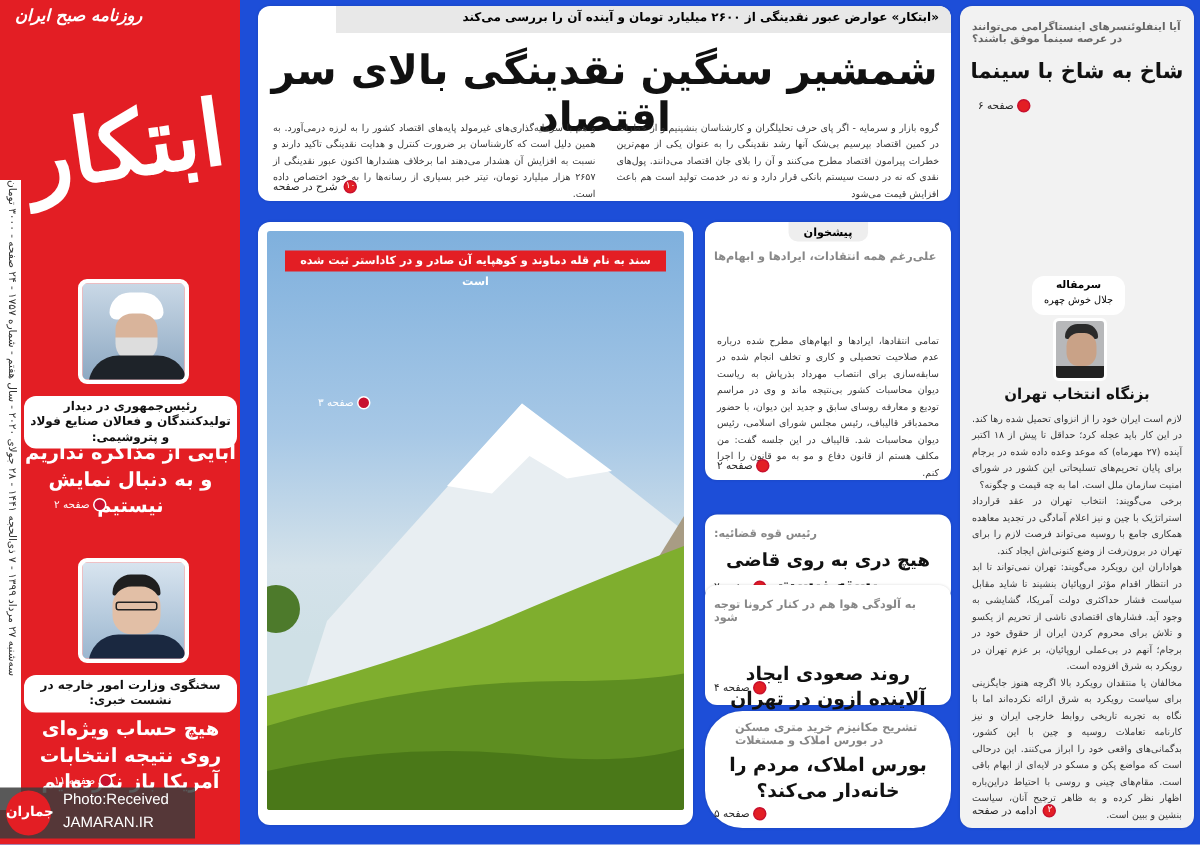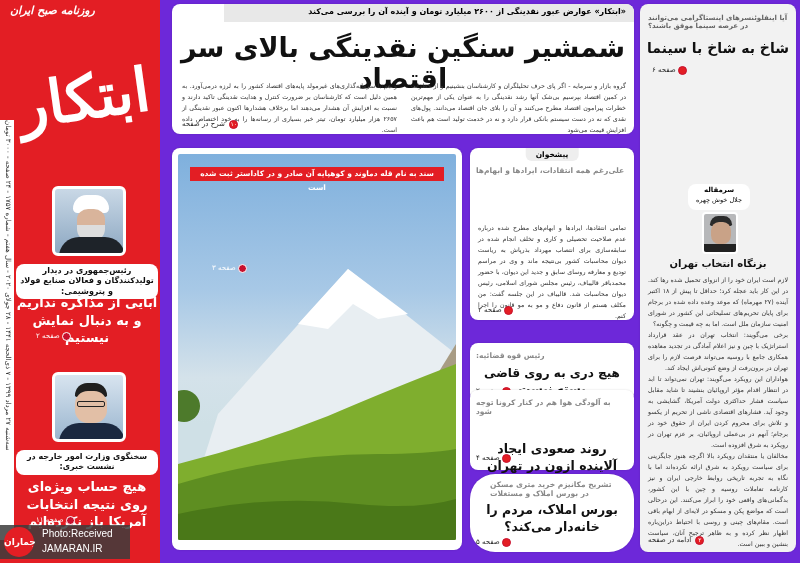--- a/index.html
+++ b/index.html
@@ -1,17 +1,17 @@
 <!DOCTYPE html>
 <html><head>
 <meta charset="utf-8">
 <style>
 *{box-sizing:border-box;margin:0;padding:0}
 html,body{width:800px;height:563px;overflow:hidden;background:#ededed;font-family:"DejaVu Sans",sans-serif;}
-.page{position:relative;width:800px;height:563px;background:#6d28d9;}
+.page{position:relative;width:800px;height:563px;background:#1d4ed8;}
 
 .left{position:absolute;left:0;top:0;width:160px;height:563px;background:#e31e24;}
 .logo{position:absolute;left:8px;top:0;width:150px;height:180px;}
 .logo .sub{position:absolute;left:2px;top:4px;color:#fff;font-size:11px;font-weight:bold;font-style:italic;direction:rtl;}
 .vertical-meta{position:absolute;left:0;top:120px;width:14px;height:420px;background:#fff;}
 .vertical-meta span{position:absolute;left:12px;top:0;transform:rotate(90deg);transform-origin:left top;font-size:7px;color:#333;white-space:nowrap;direction:rtl;}
 .photo{position:absolute;left:38px;width:74px;height:70px;border:3px solid #fff;border-radius:6px;overflow:hidden;background:#8aa7c0;}
 .cap{position:absolute;left:16px;width:142px;background:#fff;color:#111;font-size:8px;font-weight:bold;text-align:center;direction:rtl;padding:2px 4px;border-radius:8px;line-height:1.3;}
 .lhead{position:absolute;left:16px;width:142px;color:#fff;font-weight:bold;font-size:13px;text-align:center;direction:rtl;line-height:1.35;}
 .pg{display:inline-block;font-size:7px;color:#fff;direction:rtl;}

